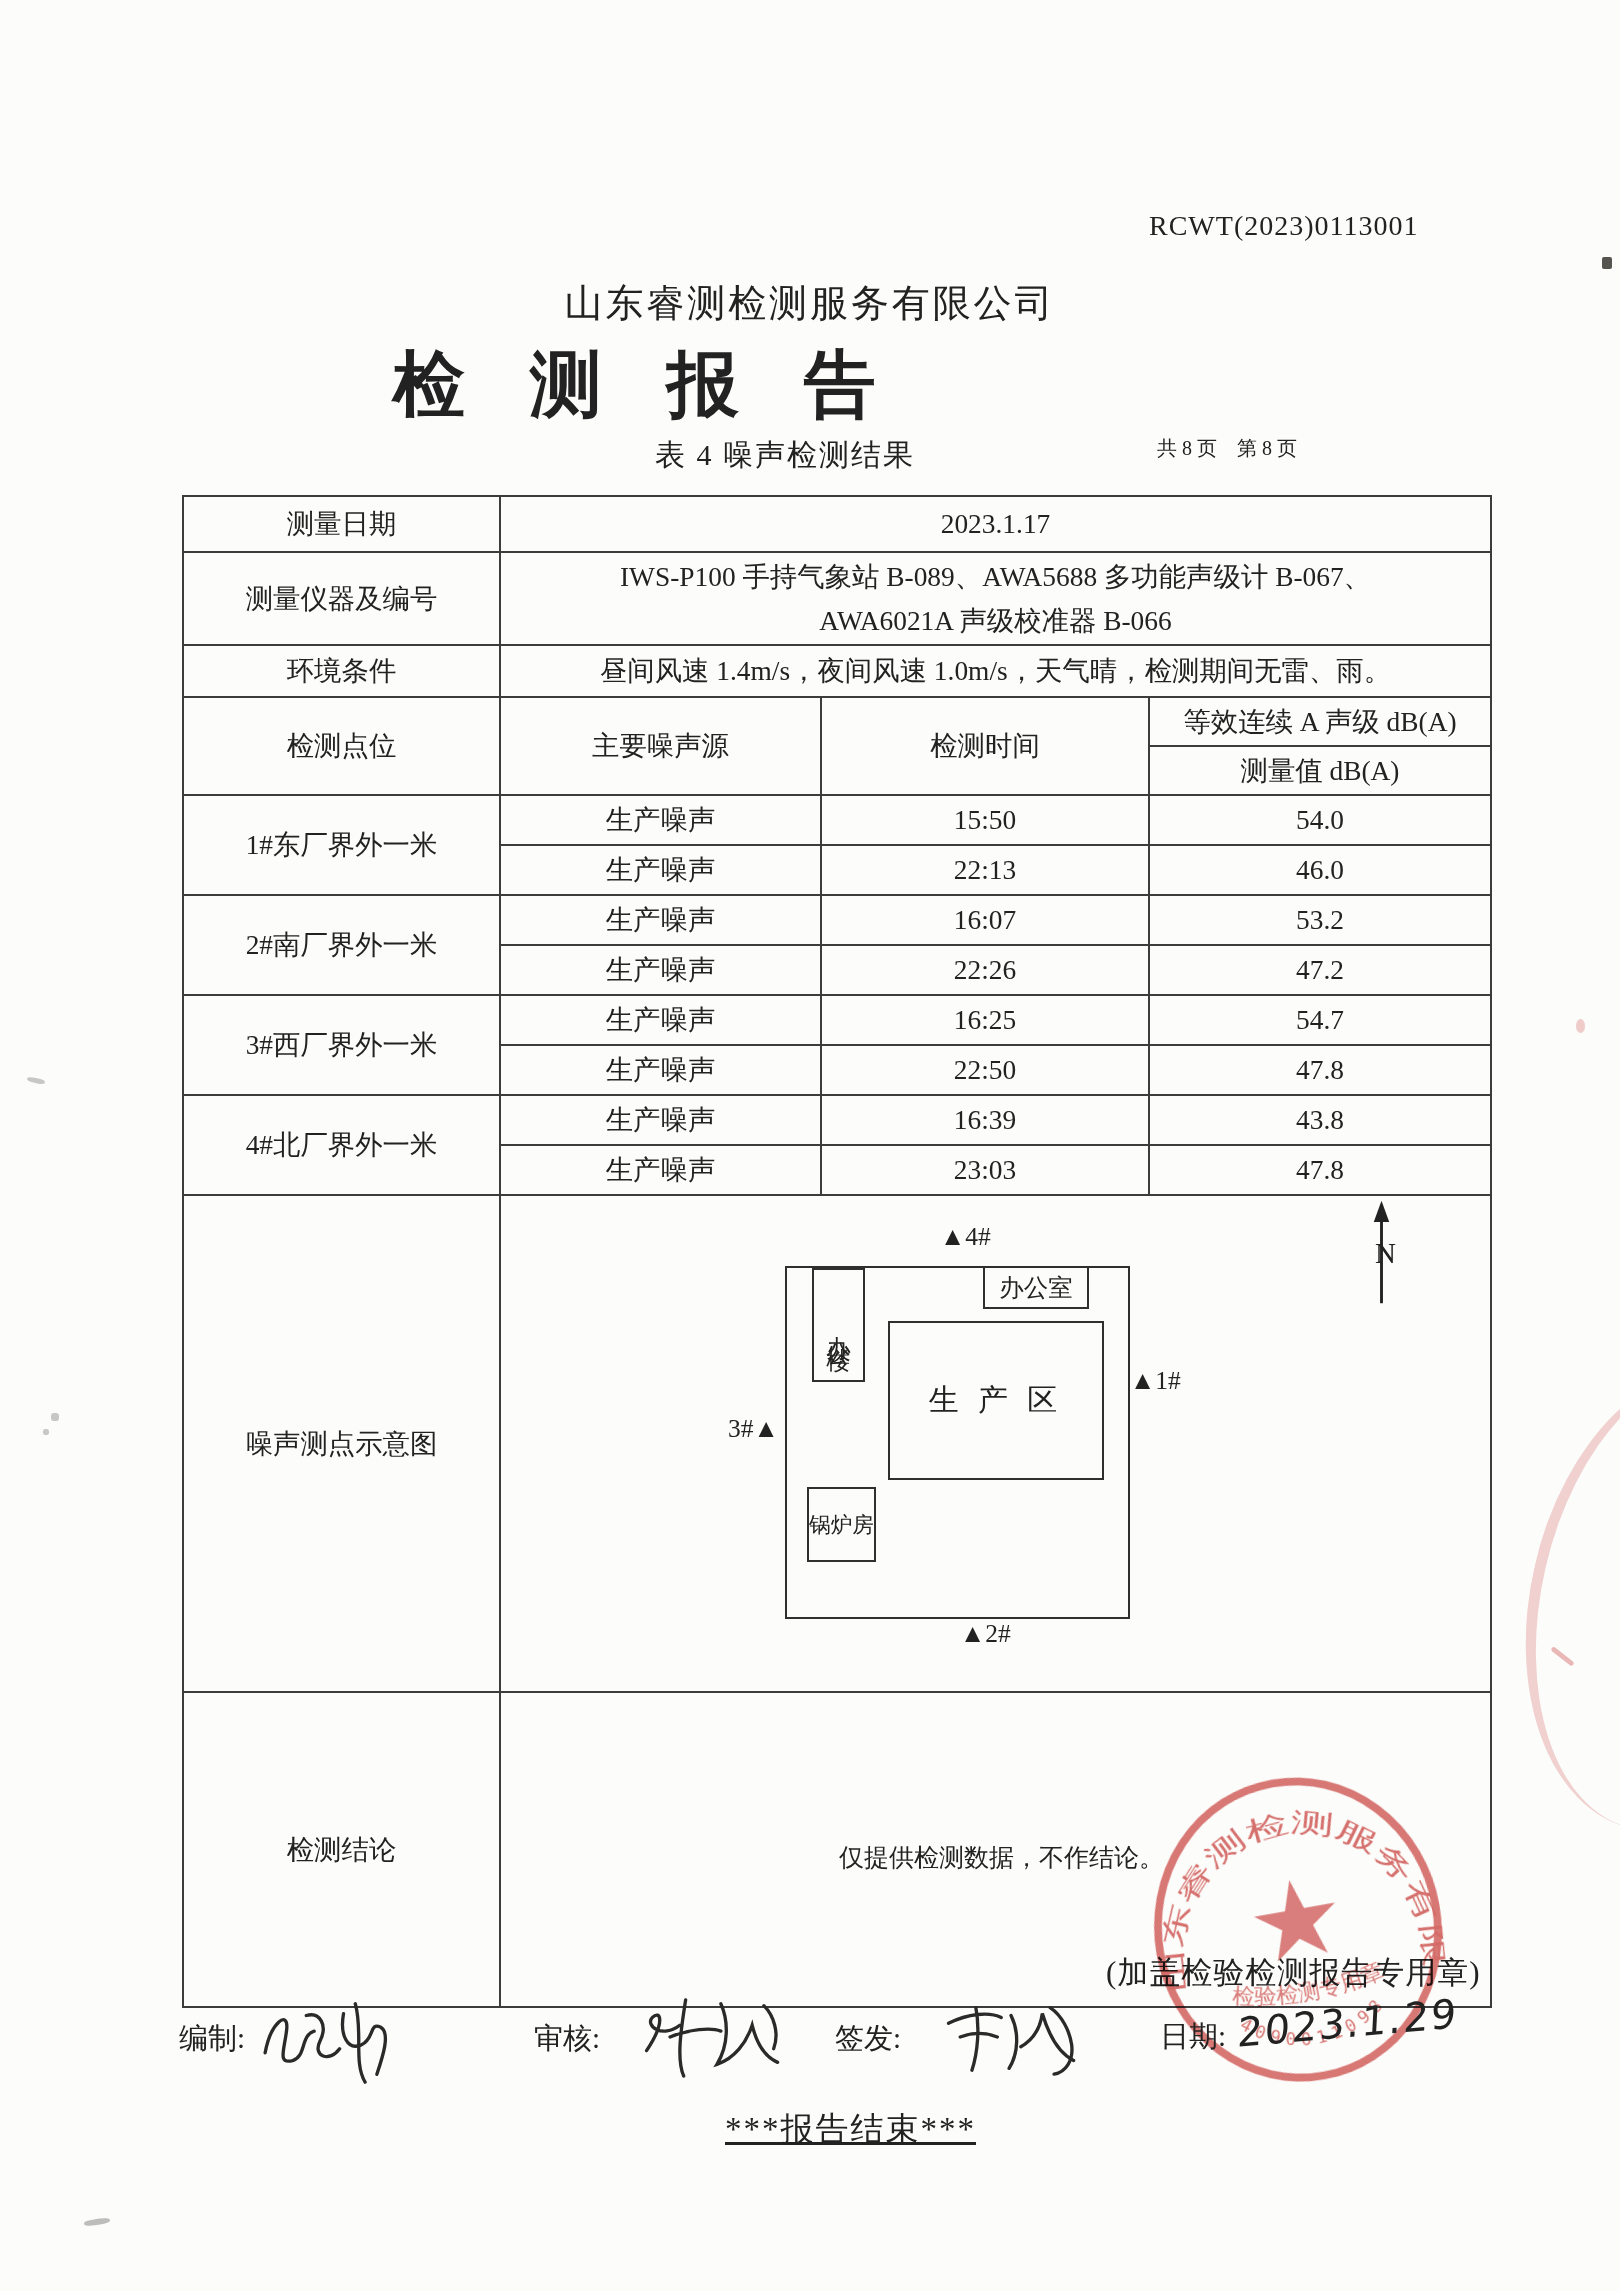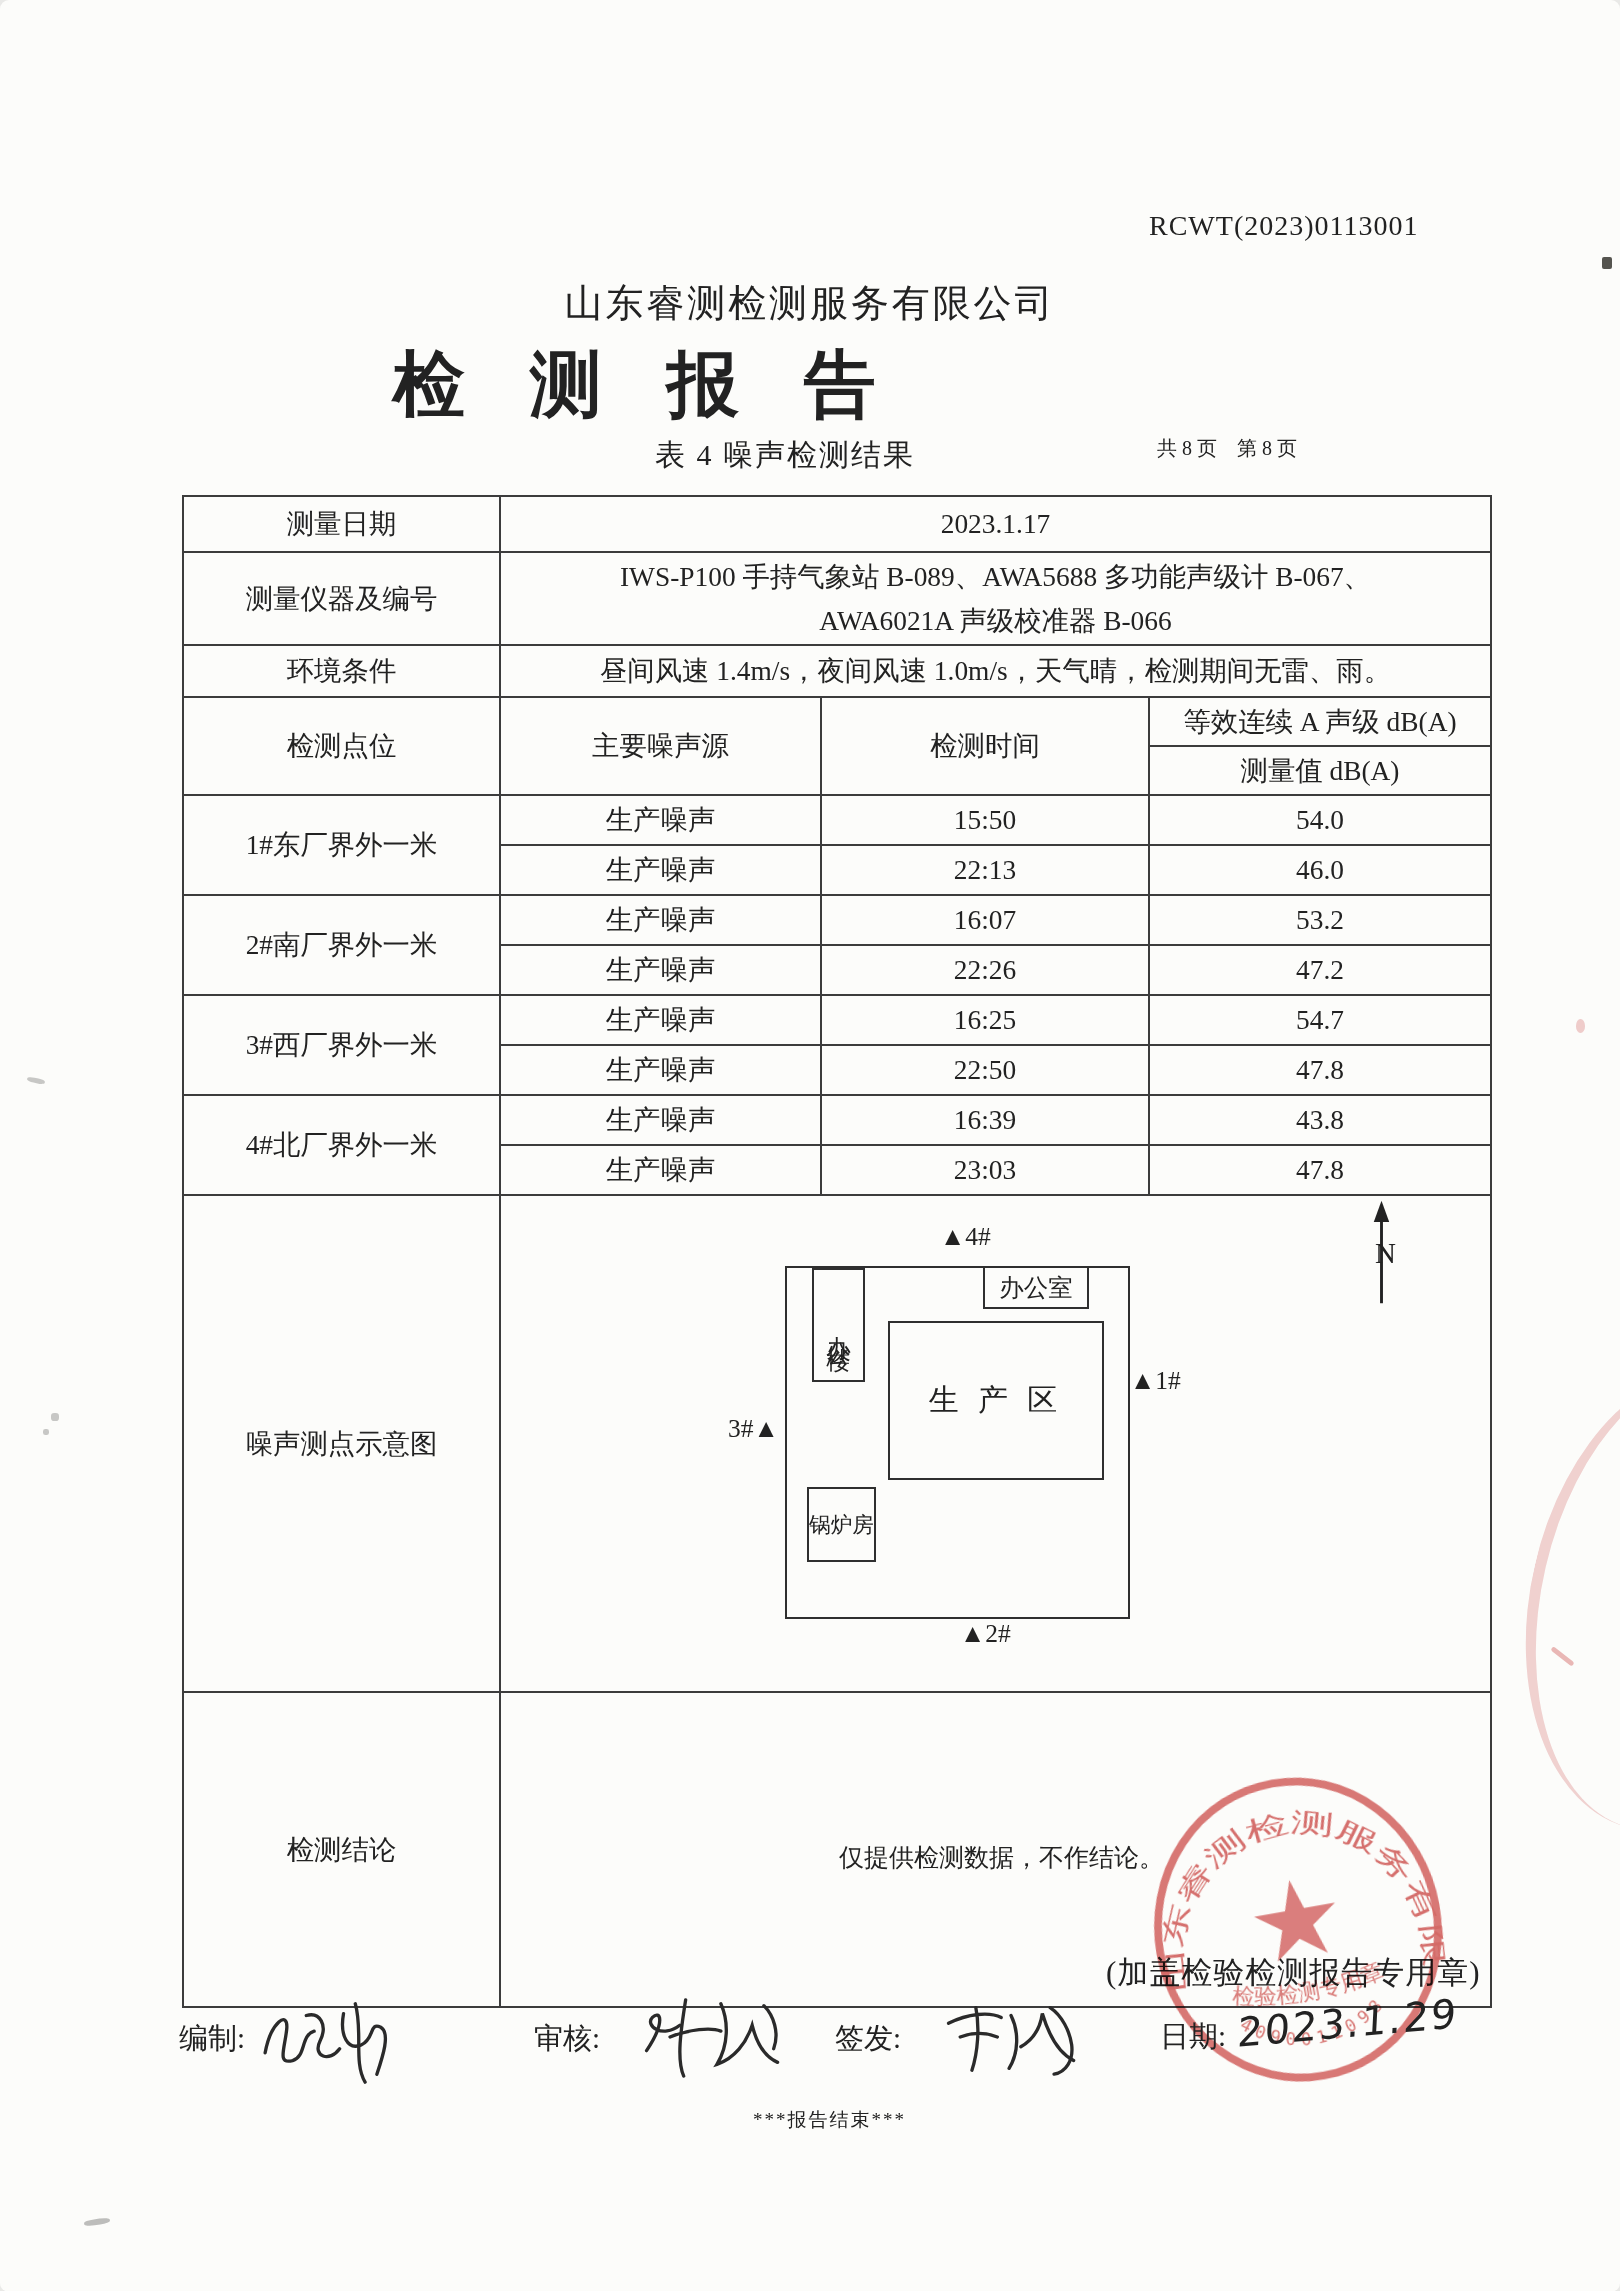--- a/index.html
+++ b/index.html
@@ -1,17 +1,17 @@
 <!DOCTYPE html>
 <html><head>
 <meta charset="utf-8">
 <style>
   html,body{margin:0;padding:0;background:#e9e9e7;}
   .page{position:relative;width:1620px;height:2292px;margin:0 auto;background:#fcfcfa;
-        font-family:"Liberation Serif","DejaVu Serif",serif;color:#222;overflow:hidden;border-radius:9px;}
+        font-family:"Liberation Serif","DejaVu Serif",serif;color:#222;overflow:hidden;}
   .abs{position:absolute;}
 
   
   .report-no{left:1149px;top:210px;font-size:28px;letter-spacing:1px;}
   .company{left:0;width:1620px;top:278px;text-align:center;font-size:38px;letter-spacing:2.9px;}
   .doc-title{left:0;width:1292px;top:337px;text-align:center;font-size:72px;font-weight:bold;letter-spacing:23.5px;}
   .caption{left:655px;top:435px;font-size:30px;letter-spacing:2px;}
   .page-info{left:1157px;top:435px;font-size:20px;white-space:pre;}
 
   
@@ -53,21 +53,21 @@
   .red-dot{left:1576px;top:1019px;width:8.8px;height:13.7px;background:rgba(205,80,78,.28);border-radius:50%;}
 
   
   .f-label{font-size:29px;}
   .lbl-prepare{left:179px;top:2019px;} .lbl-review{left:534px;top:2019px;}
   .lbl-issue{left:835px;top:2019px;}  .lbl-date{left:1160px;top:2017px;}
   .sig{position:absolute;}
   .sig1{left:233px;top:1992px;} .sig2{left:627px;top:1982px;} .sig3{left:925px;top:1988px;}
   .date-hand{left:1237px;top:2000px;font-family:"DejaVu Sans",sans-serif;font-size:40px;
              transform:rotate(-5deg) skewX(-8deg);letter-spacing:2px;}
-  .end-mark{left:753px;top:2107px;font-size:19px;letter-spacing:2px;}
+  .end-mark{left:725px;top:2107px;font-size:33px;letter-spacing:2px;text-decoration:underline;}
 
   
   .speck{position:absolute;background:#c7c7c5;border-radius:40%;}
   .sp1{left:27.4px;top:1078px;width:17.6px;height:4.9px;transform:rotate(12deg);}
   .sp2{left:51px;top:1413px;width:7.8px;height:7.8px;}
   .sp3{left:43px;top:1429px;width:5.9px;height:5.9px;}
   .sp4{left:84px;top:2219px;width:25.5px;height:5.9px;transform:rotate(-8deg);background:#bdbdbb;}
   .sp5{left:1602px;top:257px;width:9.8px;height:11.8px;background:#55544f;border-radius:2px;}
 </style>
 </head>

